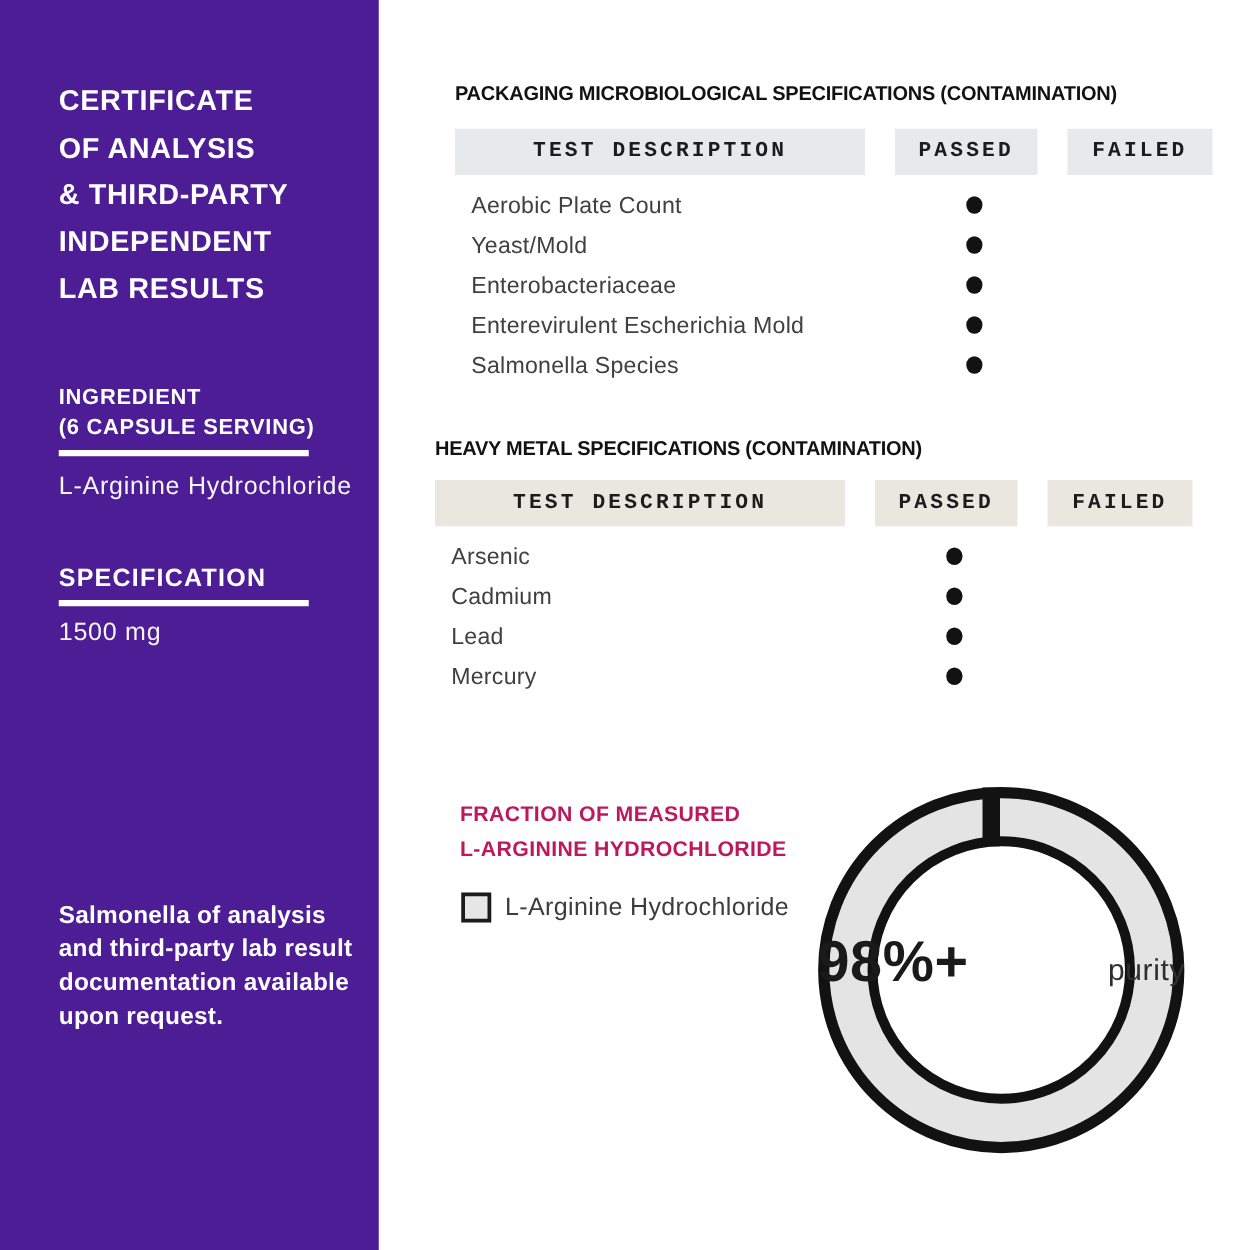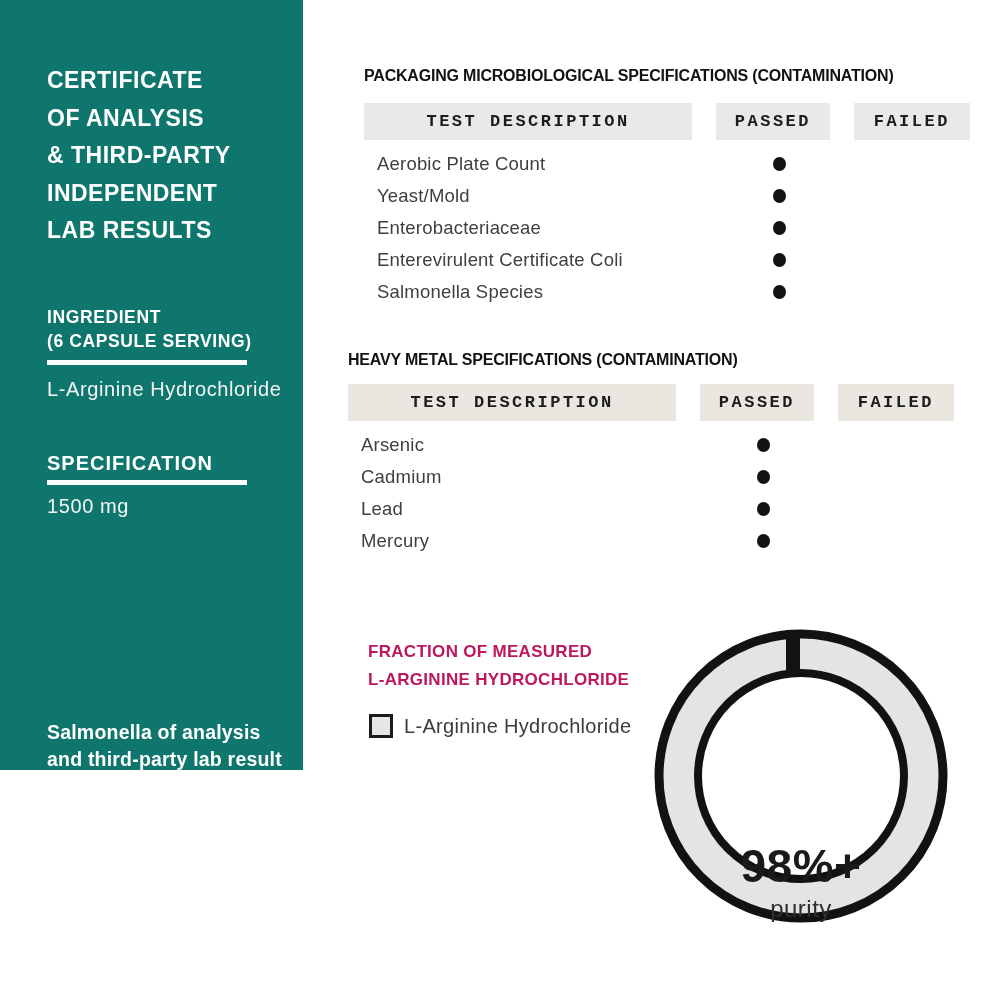--- a/index.html
+++ b/index.html
@@ -1,20 +1,20 @@
 <!DOCTYPE html>
 <html><head>
 <meta charset="utf-8">
 <style>
   * { margin:0; padding:0; box-sizing:border-box; }
   body { background:#ffffff; font-family:"Liberation Sans", sans-serif; }
   .canvas { position:relative; width:1000px; height:1000px; background:#ffffff; overflow:hidden; }
 
   
-  .sidebar { position:absolute; left:0; top:0; width:303px; height:770px; background:#0f766e; color:#ffffff; }
+  .sidebar { position:absolute; left:0; top:0; width:303px; height:1000px; background:#4c1d95; color:#ffffff; }
   .sb-title { position:absolute; left:47px; top:62px; width:240px;
               font-size:23px; font-weight:800; line-height:37.6px; letter-spacing:0.5px; color:#ffffff; }
   .sb-h { font-weight:800; letter-spacing:0.6px; }
   .sb-ingredient-h { position:absolute; left:47px; top:306px; font-size:17.5px; line-height:23.5px; }
   .sb-rule { position:absolute; left:47px; width:200px; height:5px; background:#ffffff; }
   .rule-1 { top:360px; } .rule-2 { top:480px; }
   .sb-value { position:absolute; left:47px; font-size:20px; font-weight:400; letter-spacing:0.6px; color:#f5f5f5; }
   .val-ingredient { top:378px; } .val-spec { top:495px; }
   .sb-spec-h { position:absolute; left:47px; top:452px; font-size:20px; letter-spacing:1px; }
   .sb-footnote { position:absolute; left:47px; top:719px; width:235px;
@@ -39,21 +39,21 @@
   .dot { width:13px; height:14px; border-radius:50%; background:#121212; }
 
   
   .chart-title { position:absolute; left:368px; top:638px; width:290px;
                  font-size:17px; font-weight:800; line-height:28px; letter-spacing:0.3px; color:#be185d; }
   .legend { position:absolute; left:369px; top:714px; display:flex; align-items:center; gap:11px; }
   .legend-swatch { width:24px; height:24px; background:#e6e6e6; border:3.5px solid #1b1b1b; }
   .legend-label { font-size:20px; color:#3c3c3c; letter-spacing:0.3px; }
   .donut-wrap { position:absolute; left:654px; top:629px; width:294px; height:294px; }
   .donut-center { position:absolute; left:0; top:0; width:294px; height:294px;
-                  display:flex; flex-direction:column; align-items:center; justify-content:flex-end; text-align:center; }
+                  display:flex; align-items:center; justify-content:space-between; text-align:center; }
   .donut-value { font-size:46px; font-weight:800; color:#1a1a1a; letter-spacing:0.5px; margin-top:-14px; }
   .donut-label { font-size:24px; font-weight:400; color:#2f2f2f; margin-top:2px; letter-spacing:0.5px; }
 </style>
 </head>
 <body>
 
 <div class="canvas">
 
   <aside class="sidebar">
     <h1 class="sb-title">
@@ -101,21 +101,21 @@
         <div class="td c-fail"></div>
       </div>
       <div class="trow">
         <div class="td c-desc">Enterobacteriaceae</div>
         <div class="td c-pass">
             <span class="dot"></span>
           </div>
         <div class="td c-fail"></div>
       </div>
       <div class="trow">
-        <div class="td c-desc">Enterevirulent Certificate Coli</div>
+        <div class="td c-desc">Enterevirulent Escherichia Mold</div>
         <div class="td c-pass">
             <span class="dot"></span>
           </div>
         <div class="td c-fail"></div>
       </div>
       <div class="trow">
         <div class="td c-desc">Salmonella Species</div>
         <div class="td c-pass">
             <span class="dot"></span>
           </div>

